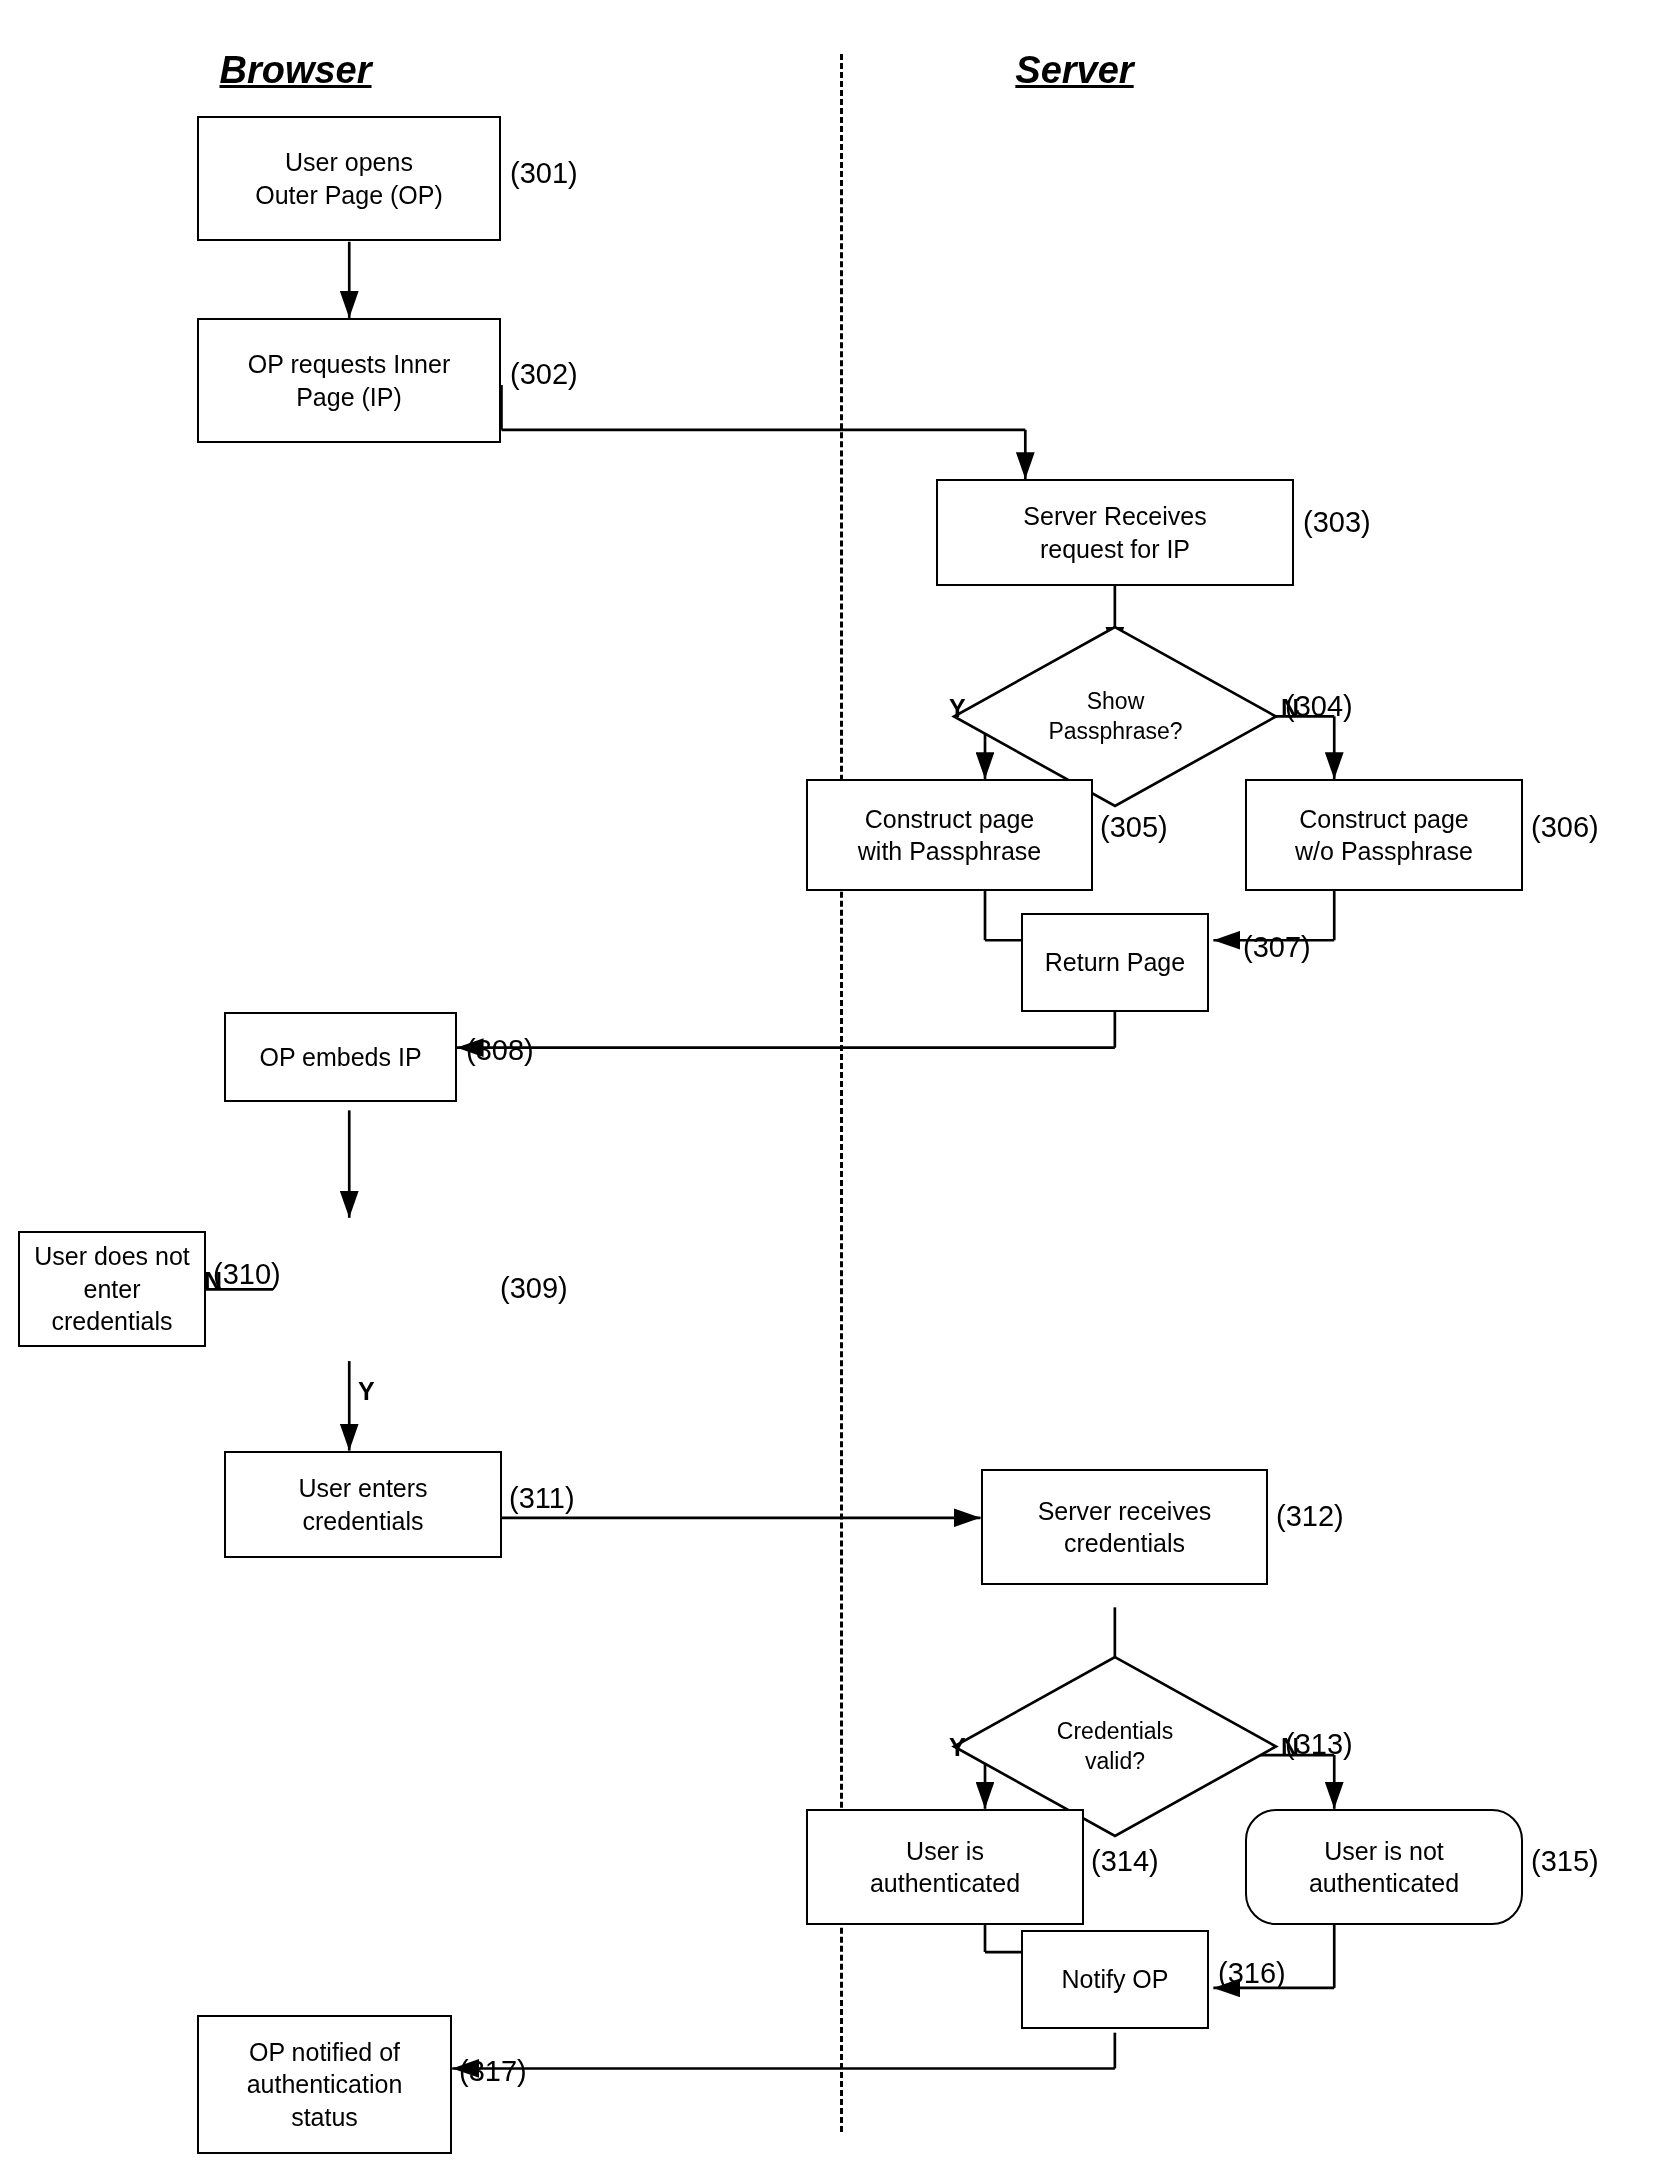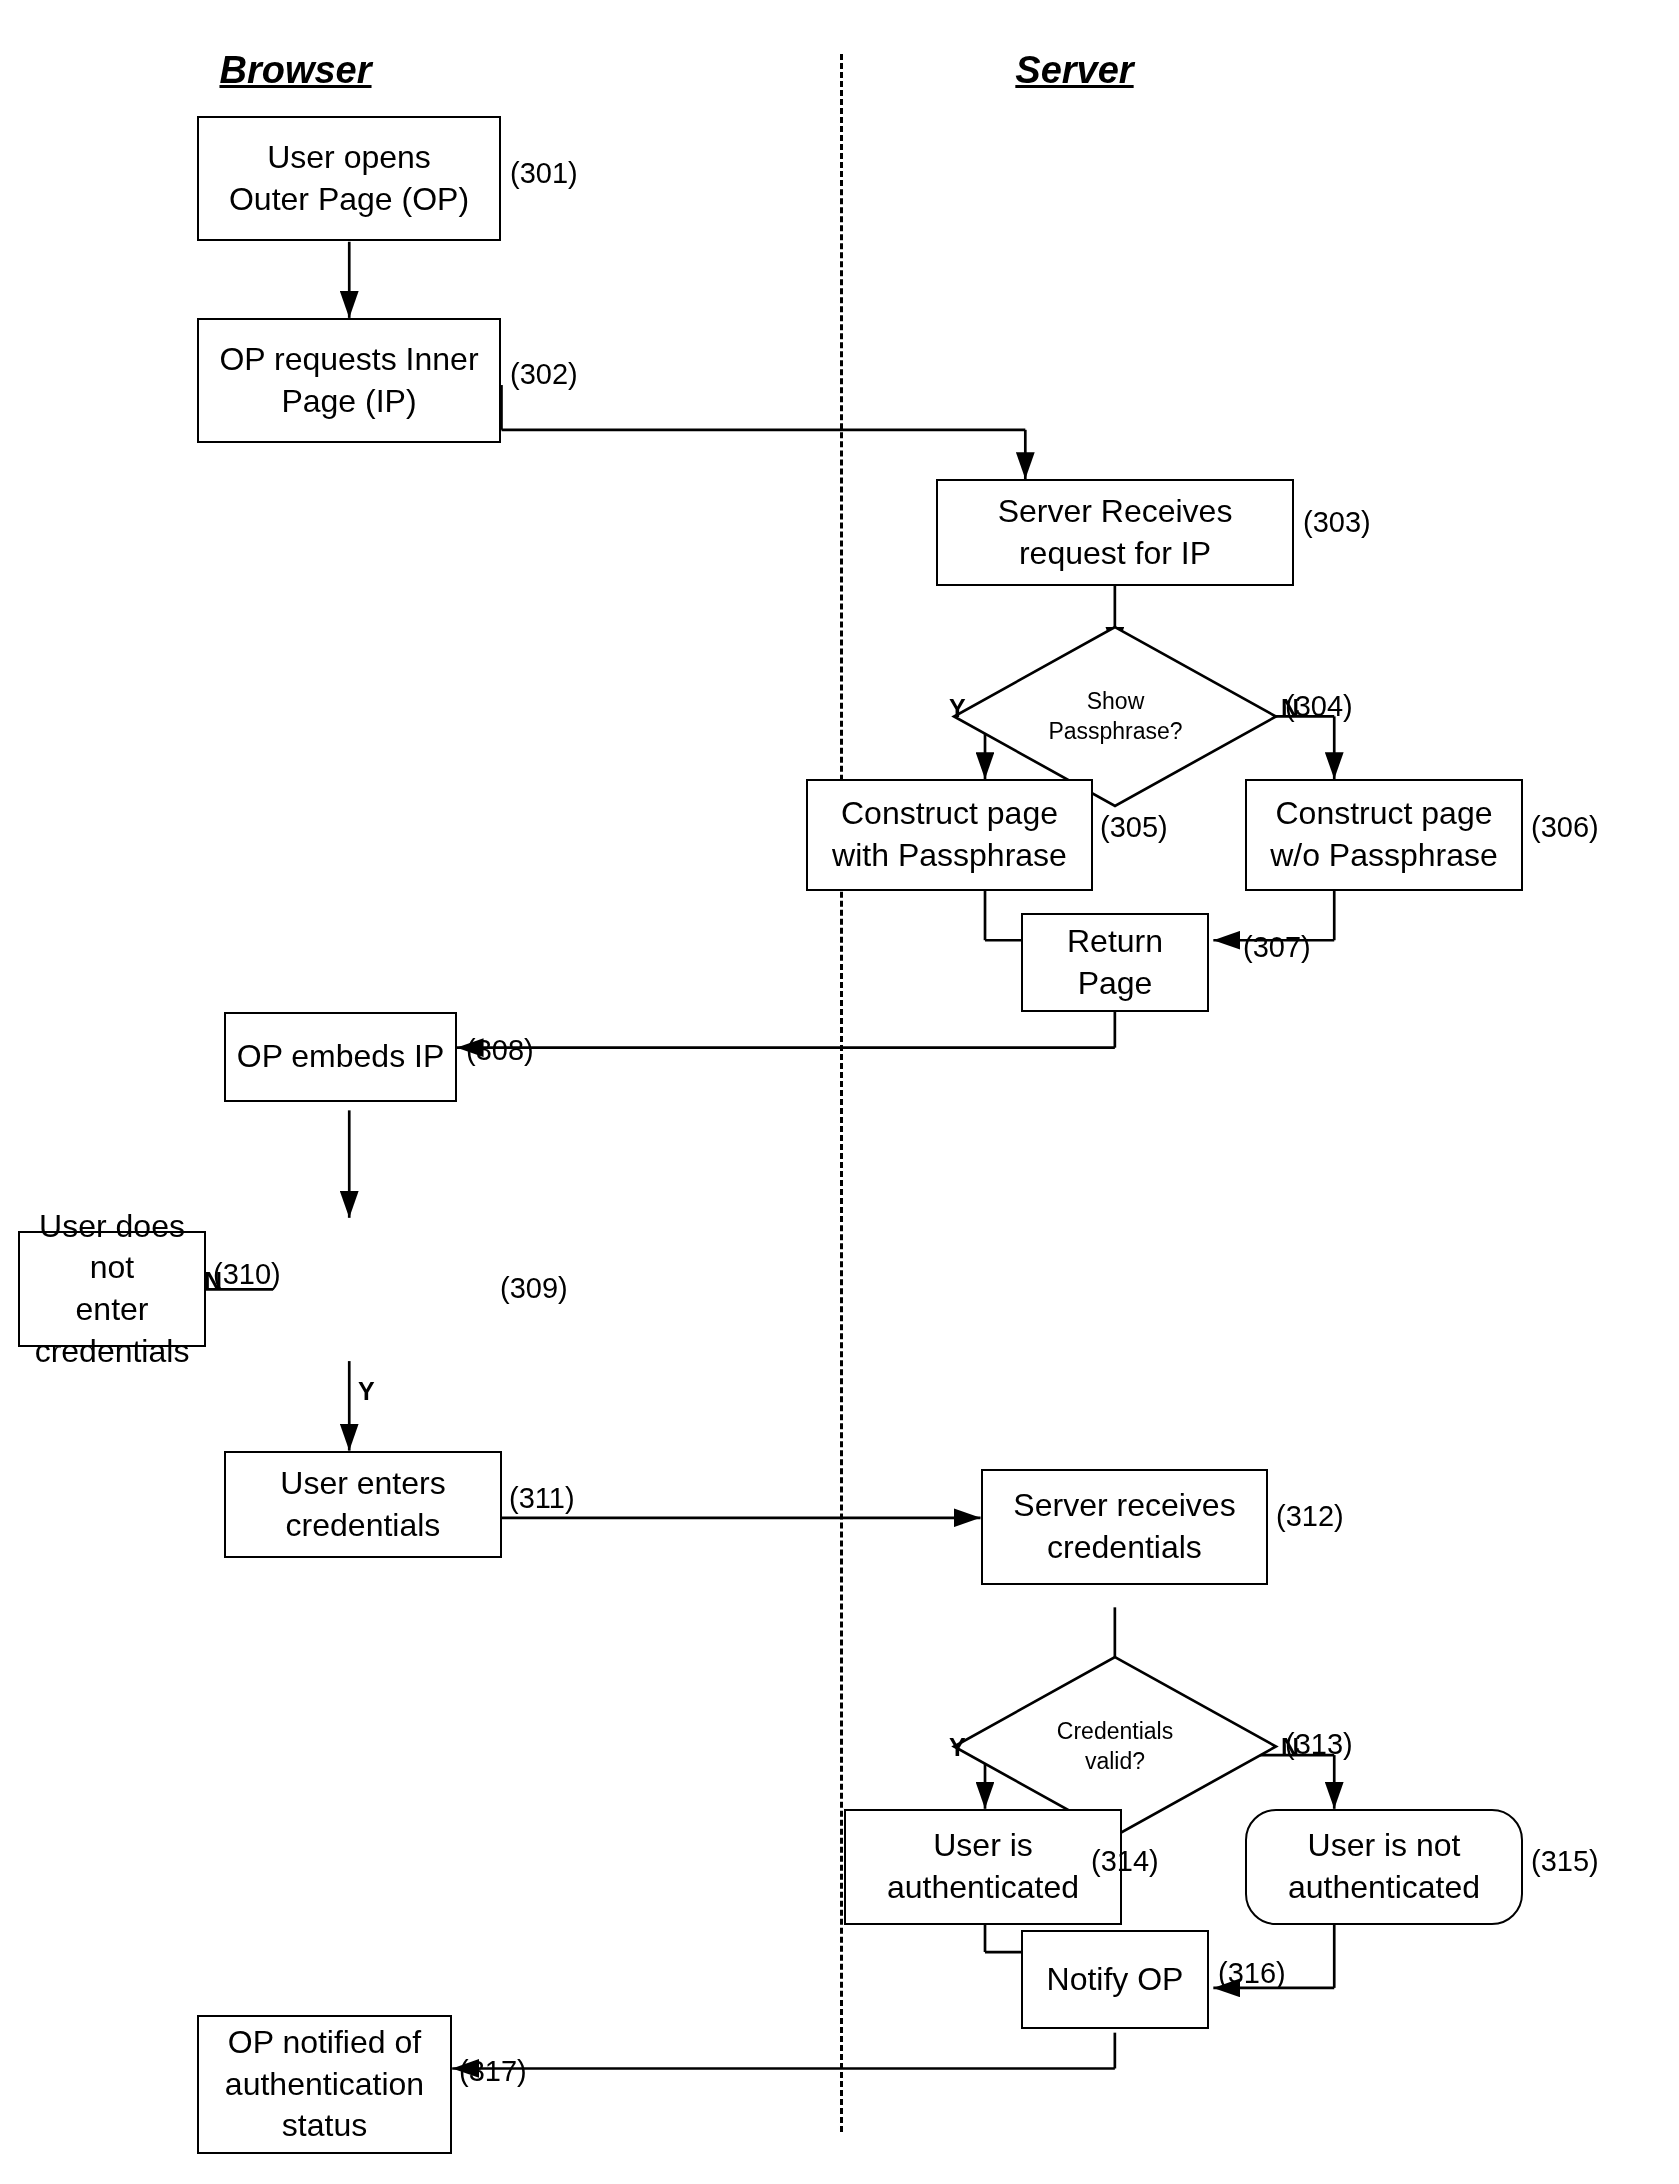--- a/index.html
+++ b/index.html
@@ -35,21 +35,21 @@
     }
     
     .box {
       position: absolute;
       border: 2.7px solid #000;
       background: #fff;
       display: flex;
       align-items: center;
       justify-content: center;
       text-align: center;
-      font-size: 32px;
+      font-size: 25px;
       line-height: 1.3;
       padding: 7.2px;
     }
     
     .diamond-wrapper {
       position: absolute;
     }
     .diamond-wrapper svg {
       overflow: visible;
     }
@@ -238,21 +238,21 @@
       <span style="white-space:pre-line;">Credentials
 valid?</span>
     </div>
   </div>
   <div class="step-label" style="left: 1285px; top: 1728px;">(313)</div>
 
   <div class="arrow-label" style="left: 949px; top: 1733px;">Y</div>
 
   <div class="arrow-label" style="left: 1281px; top: 1733px;">N</div>
 
-  <div class="box" style="left: 844px; top: 1809px; width: 278px; height: 116px;">
+  <div class="box" style="left: 806px; top: 1809px; width: 278px; height: 116px;">
     <span style="white-space:pre-line;">User is
 authenticated</span>
   </div>
   <div class="step-label" style="left: 1091px; top: 1845px;">(314)</div>
 
   <div class="box" style="left: 1245px; top: 1809px; width: 278px; height: 116px; border-radius: 31px;">
     <span style="white-space:pre-line;">User is not
 authenticated</span>
   </div>
   <div class="step-label" style="left: 1531px; top: 1845px;">(315)</div>

